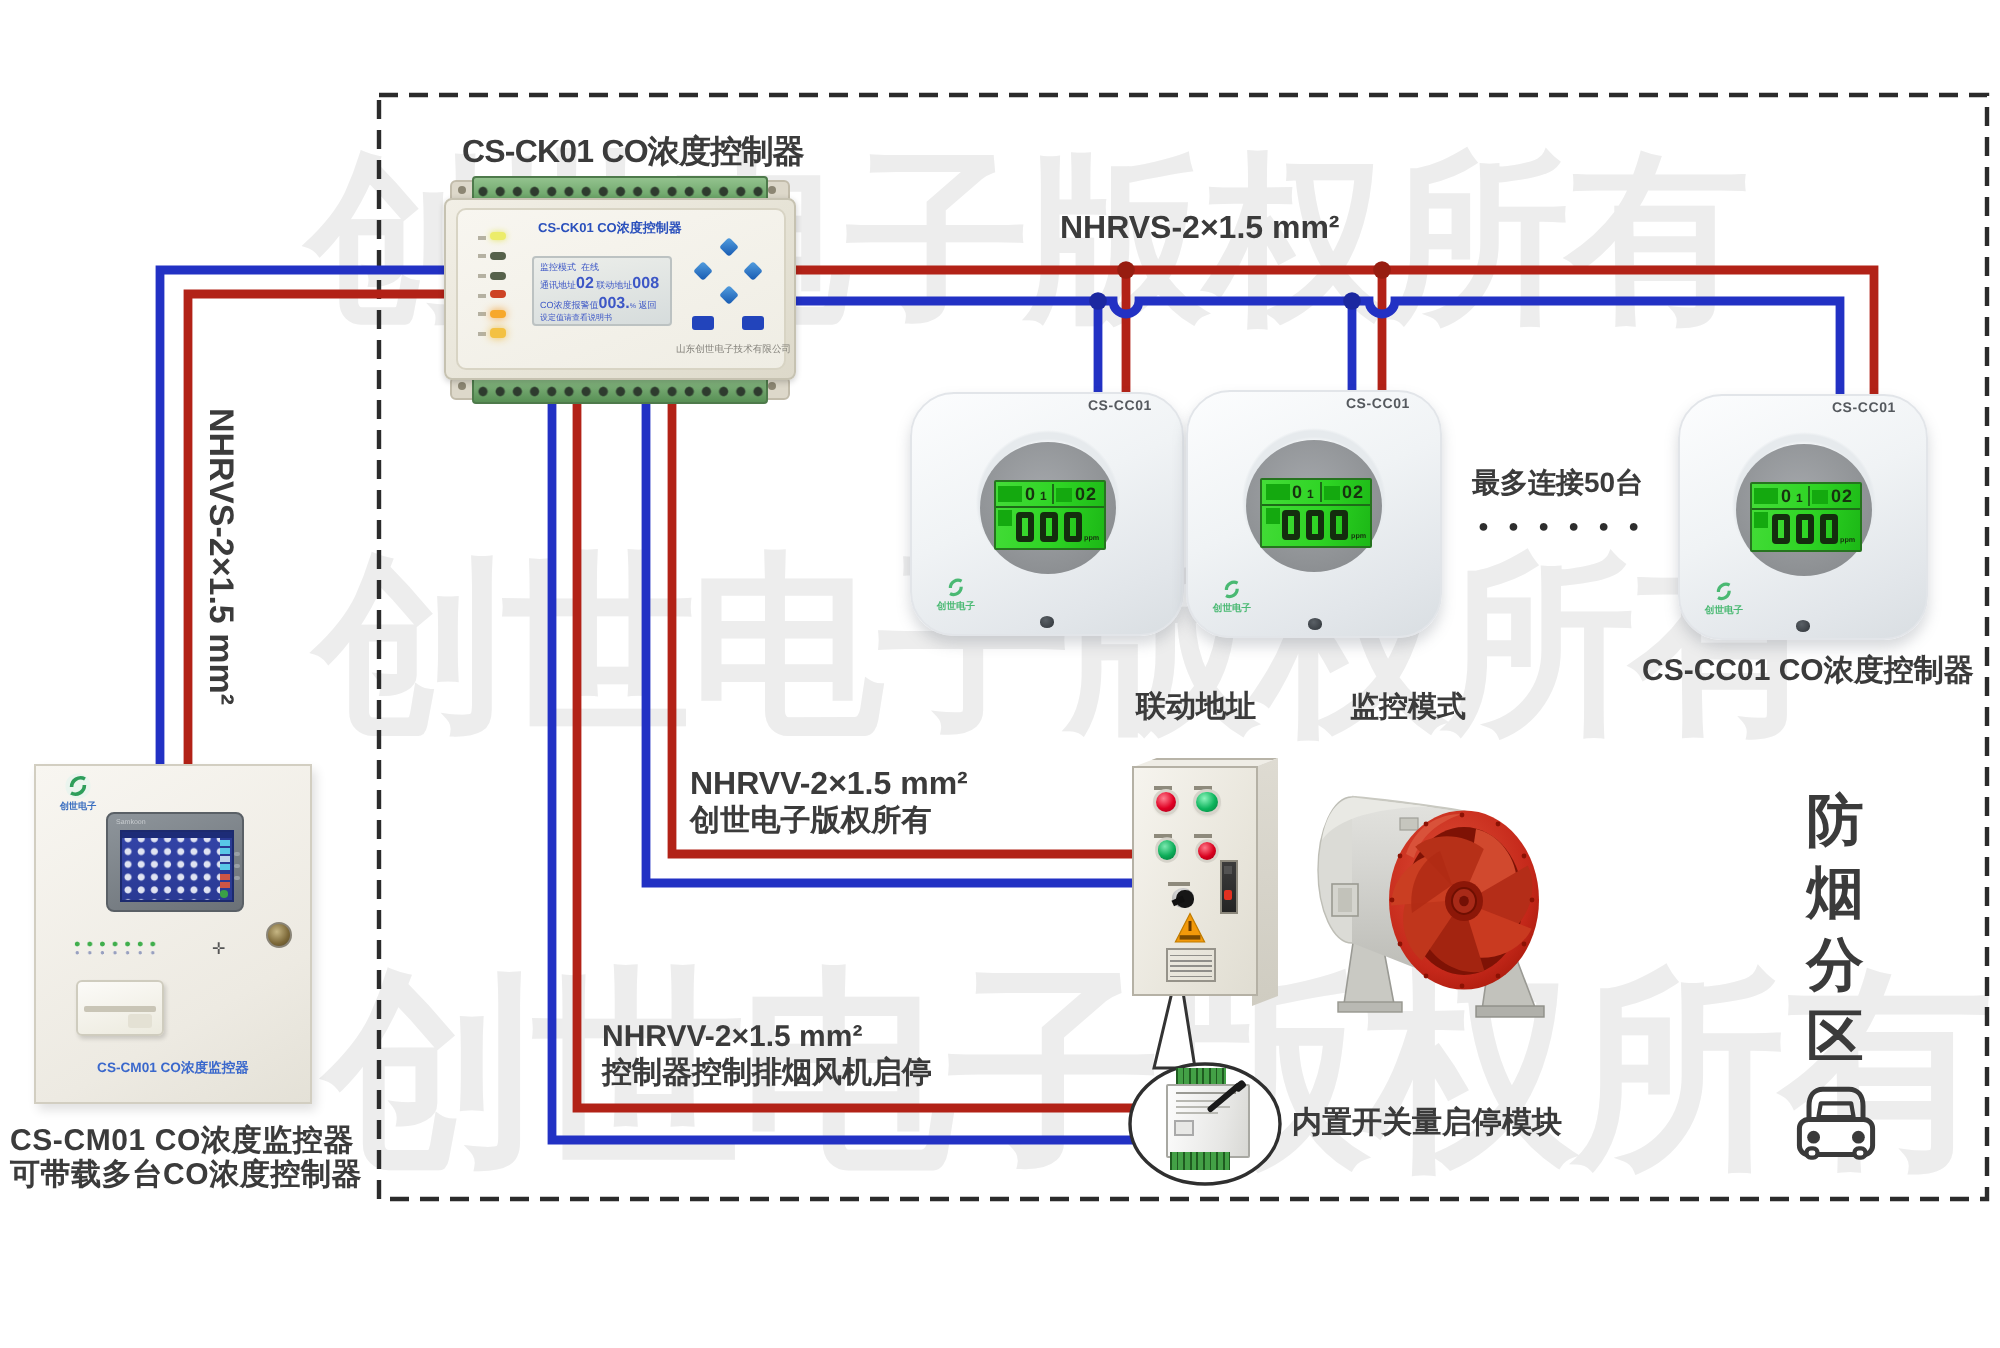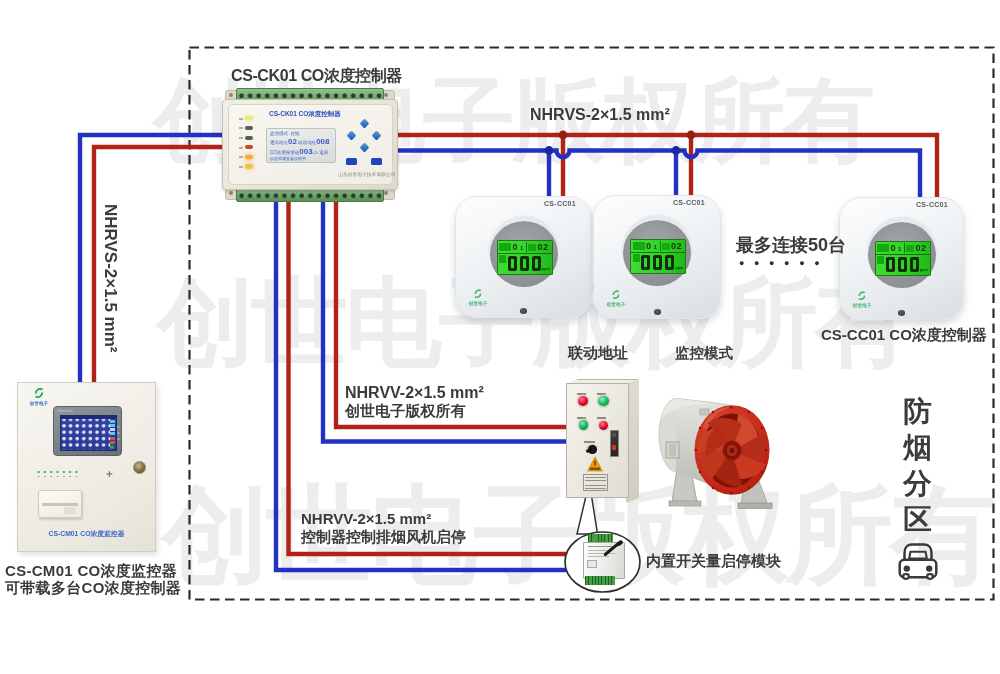--- a/index.html
+++ b/index.html
@@ -122,21 +122,21 @@
 </svg>
 
 <div class="lbl" style="left:231px;top:66px;font-size:16px;letter-spacing:-0.4px;">CS-CK01 CO浓度控制器</div>
 <div class="lbl" style="left:530px;top:105.5px;font-size:16px;">NHRVS-2×1.5 mm²</div>
 <div class="lbl" style="left:120px;top:204px;font-size:17px;transform:rotate(90deg);transform-origin:0 0;">NHRVS-2×1.5 mm²</div>
 <div class="lbl" style="left:345px;top:384px;font-size:16px;line-height:17.5px;">NHRVV-2×1.5 mm²<br><span style="font-size:15px;letter-spacing:0.1px;">创世电子版权所有</span></div>
 <div class="lbl" style="left:301px;top:509.5px;font-size:15px;line-height:17.5px;">NHRVV-2×1.5 mm²<br>控制器控制排烟风机启停</div>
 <div class="lbl" style="left:646px;top:552px;font-size:15px;">内置开关量启停模块</div>
 <div class="lbl" style="left:568px;top:344px;font-size:15px;">联动地址</div>
 <div class="lbl" style="left:675px;top:344px;font-size:14.5px;">监控模式</div>
-<div class="lbl" style="left:736px;top:233px;font-size:18px;text-align:right;">最多连接50台</div>
+<div class="lbl" style="left:736px;top:233px;font-size:14px;text-align:right;">最多连接50台</div>
 <div class="lbl" style="left:739px;top:258px;font-size:9px;letter-spacing:9.6px;color:#2e2e2e;">●●●●●●</div>
 <div class="lbl" style="left:821px;top:326px;font-size:15px;">CS-CC01 CO浓度控制器</div>
 <div class="lbl" style="left:5px;top:563px;font-size:15px;line-height:16.5px;letter-spacing:0.3px;">CS-CM01 CO浓度监控器<br>可带载多台CO浓度控制器</div>
 <div class="lbl" style="left:902px;top:393px;font-size:28.5px;line-height:36px;text-align:center;width:31px;">防<br>烟<br>分<br>区</div>
 
 <div id="controller" class="dev" style="left:222px;top:88px;width:176px;height:112px;">
 
   <div class="abs" style="left:3px;top:2px;width:13px;height:10px;background:#ddd8ca;border:1px solid #c2bcab;border-radius:3px;"></div>
   <div class="abs" style="left:158px;top:2px;width:13px;height:10px;background:#ddd8ca;border:1px solid #c2bcab;border-radius:3px;"></div>
   <div class="abs" style="left:7px;top:5px;width:4px;height:4px;background:#8c8673;border-radius:50%;"></div>

